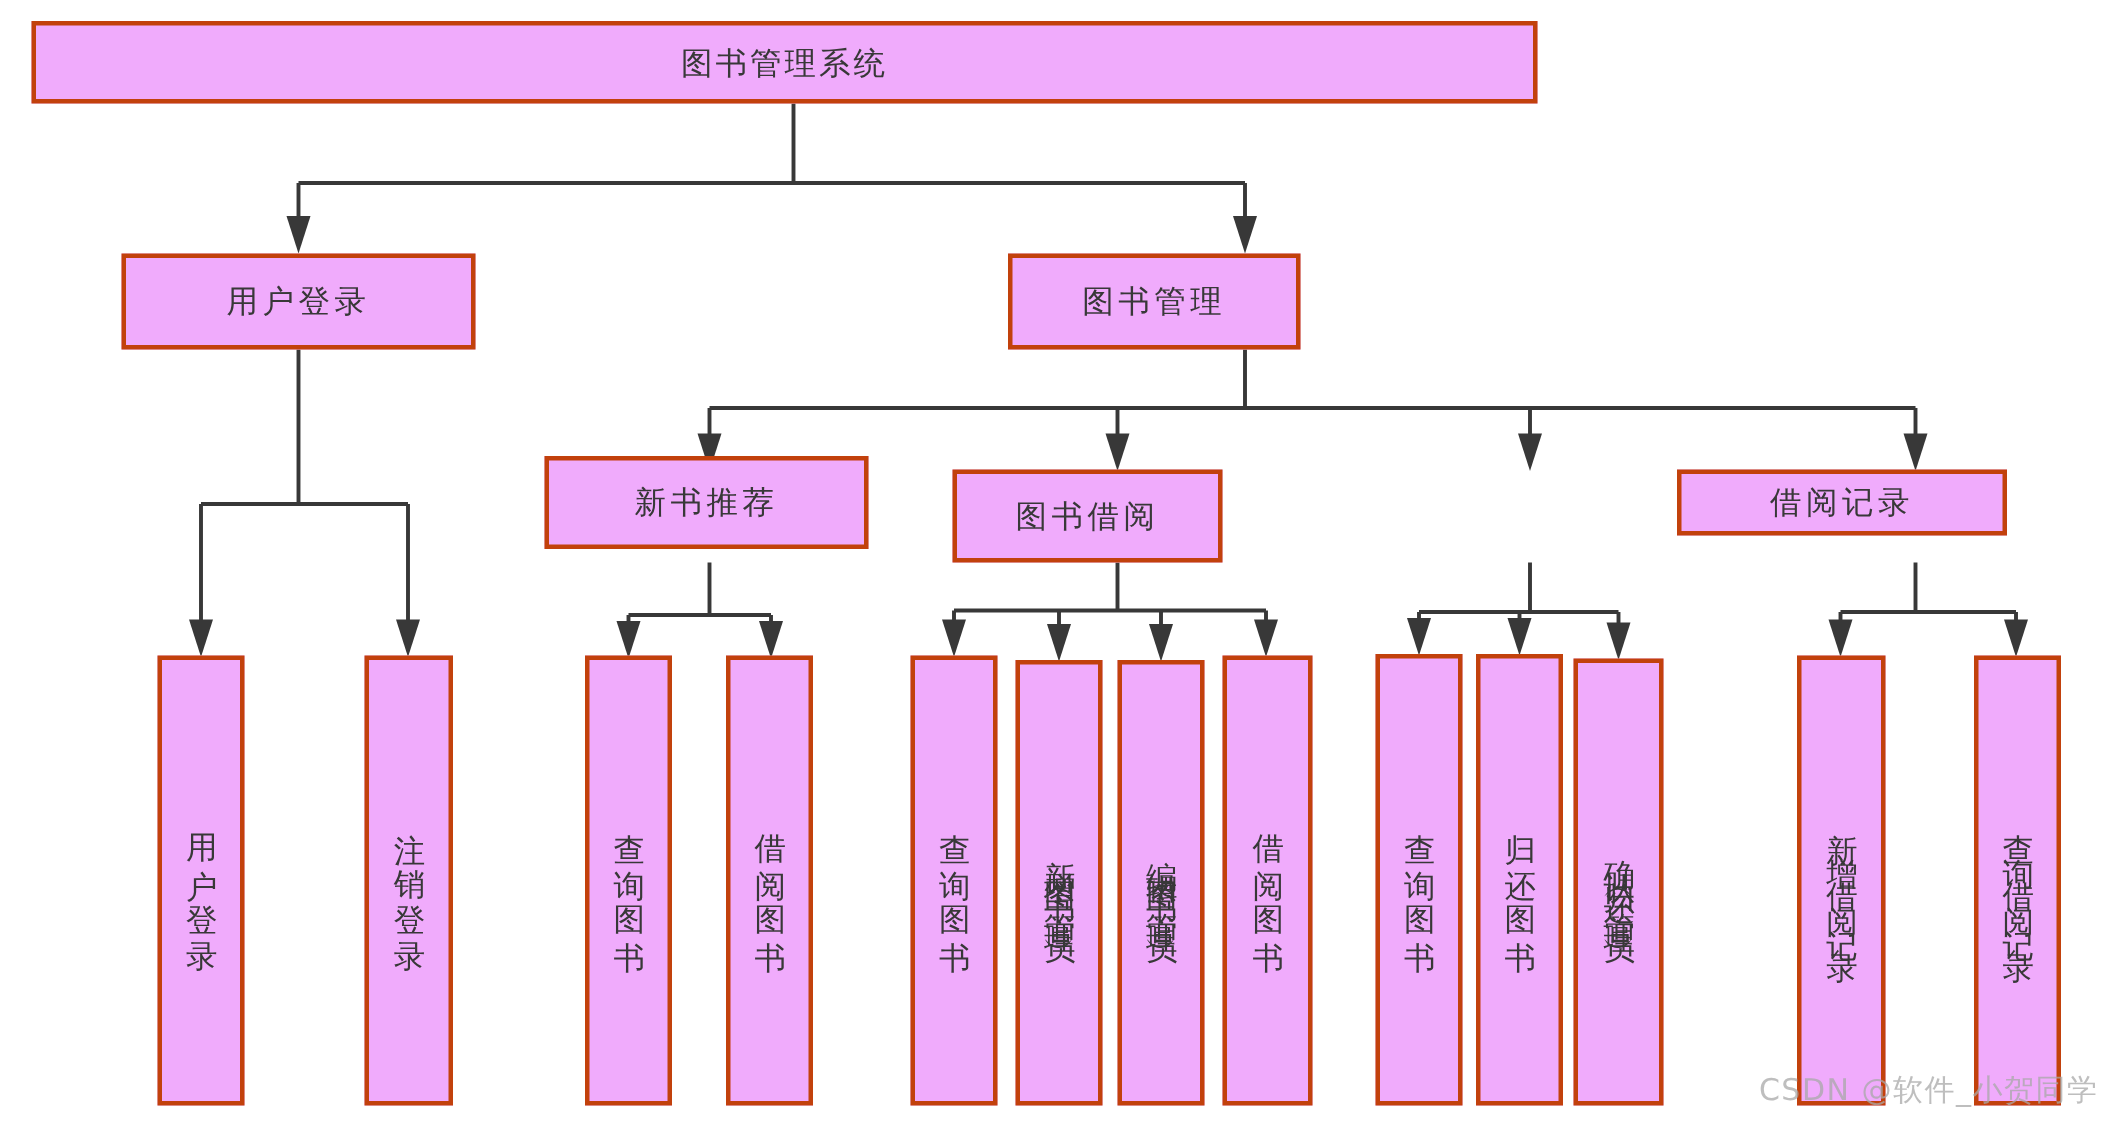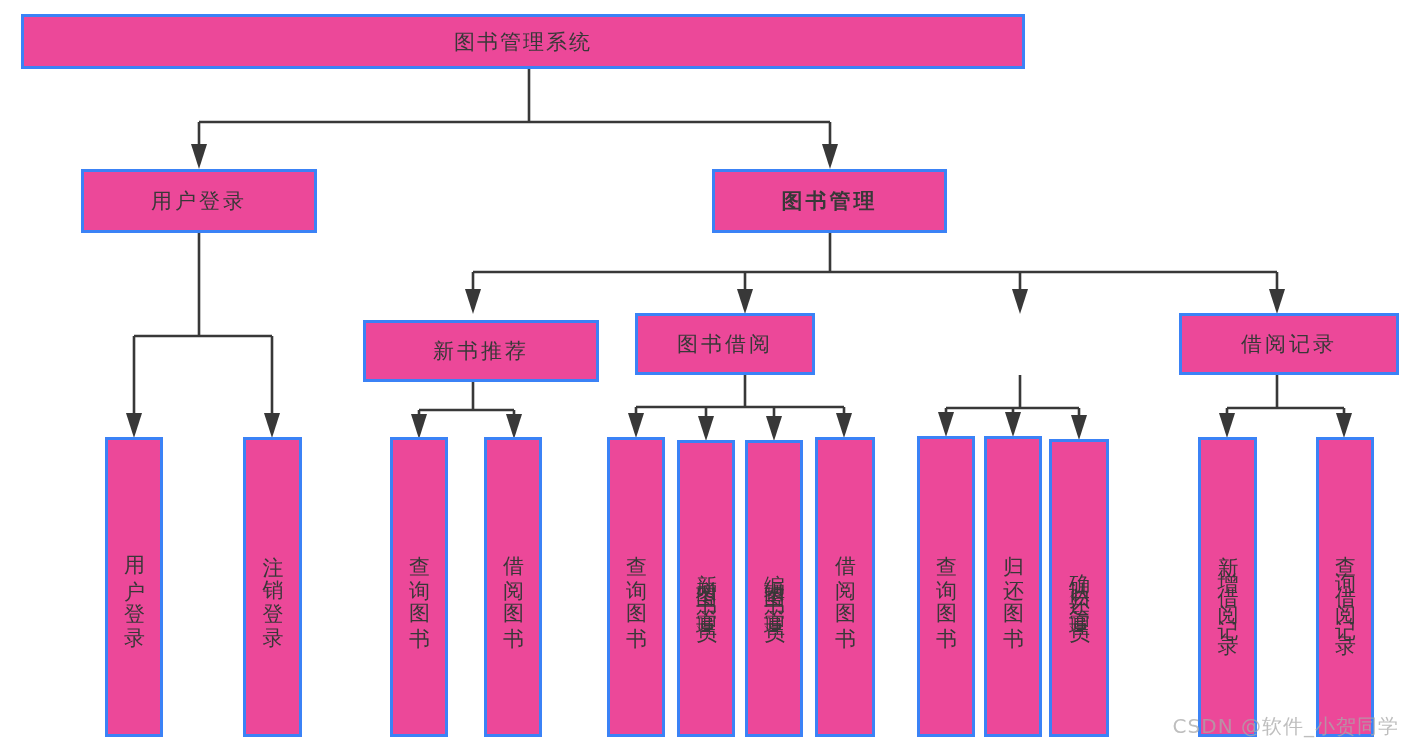--- a/index.html
+++ b/index.html
@@ -15,22 +15,22 @@
     background: #ffffff;
   }
   svg.connectors {
     position: absolute; left: 0; top: 0;
     width: 1405px; height: 747px;
     z-index: 1;
   }
   .node {
     position: absolute;
     box-sizing: border-box;
-    background: #ec4899;
-    border: 3px solid #3b82f6;
+    background: #f0abfc;
+    border: 3px solid #c2410c;
     color: #383838;
     display: flex;
     align-items: center;
     justify-content: center;
     z-index: 2;
   }
   .h-node {
     font-size: 21px;
     letter-spacing: 3px;
     white-space: nowrap;
@@ -109,25 +109,25 @@
       <polygon points="1071,415 1087,415 1079,440"></polygon>
 
       <polygon points="1219,413 1235,413 1227,438"></polygon>
       <polygon points="1336,413 1352,413 1344,438"></polygon>
     </g>
   </svg>
 
   <div class="node h-node root-node" style="left:21px; top:14px; width:1004px; height:55px;">图书管理系统</div>
 
   <div class="node h-node" style="left:81px; top:169px; width:236px; height:64px;">用户登录</div>
-  <div class="node h-node" style="left:712px; top:169px; width:235px; height:64px;font-weight:bold;">图书管理</div>
+  <div class="node h-node" style="left:672px; top:169px; width:195px; height:64px;">图书管理</div>
 
-  <div class="node h-node" style="left:363px; top:320px; width:236px; height:62px;">新书推荐</div>
+  <div class="node h-node" style="left:363px; top:304px; width:216px; height:62px;">新书推荐</div>
   <div class="node h-node" style="left:635px; top:313px; width:180px; height:62px;">图书借阅</div>
-  <div class="node h-node" style="left:1179px; top:313px; width:220px; height:62px;font-family:Liberation Serif, serif;">借阅记录</div>
+  <div class="node h-node" style="left:1118px; top:313px; width:220px; height:44px;font-family:Liberation Serif, serif;">借阅记录</div>
 
   <div class="node" style="left:105px; top:437px; width:58px; height:300px;">
     <span class="v-label sp4">用户登录</span>
   </div>
   <div class="node" style="left:243px; top:437px; width:59px; height:300px;">
     <span class="v-label sp4">注销登录</span>
   </div>
 
   <div class="node" style="left:390px; top:437px; width:58px; height:300px;">
     <span class="v-label sp4">查询图书</span>

